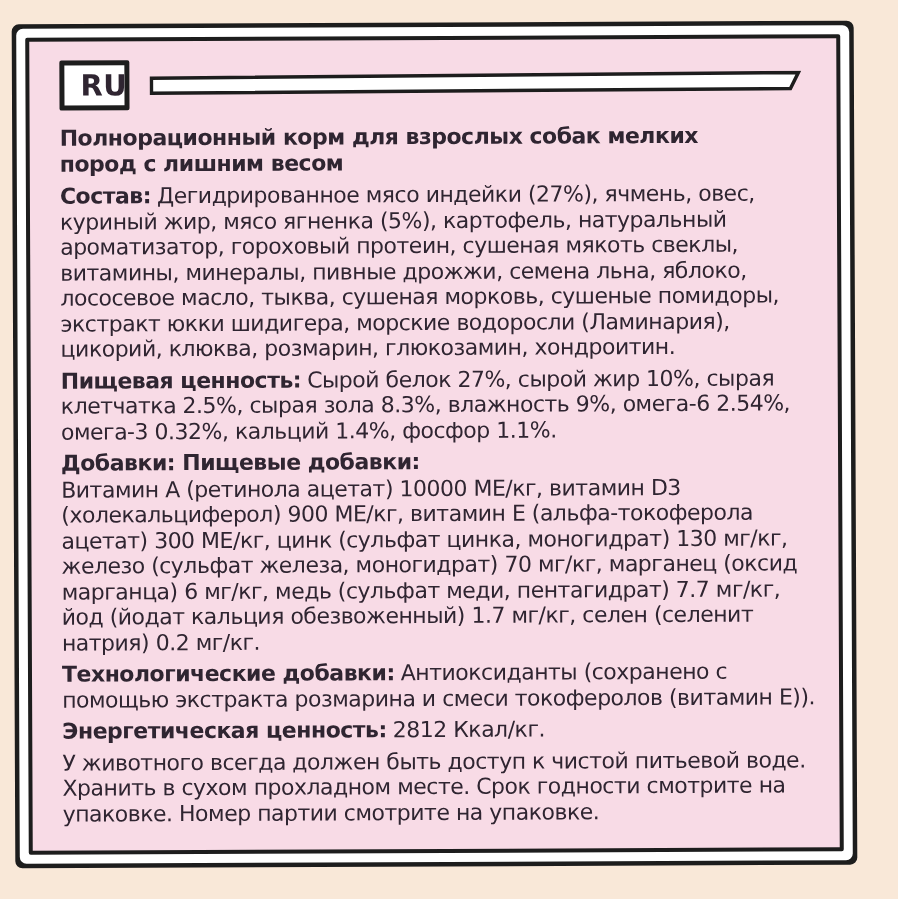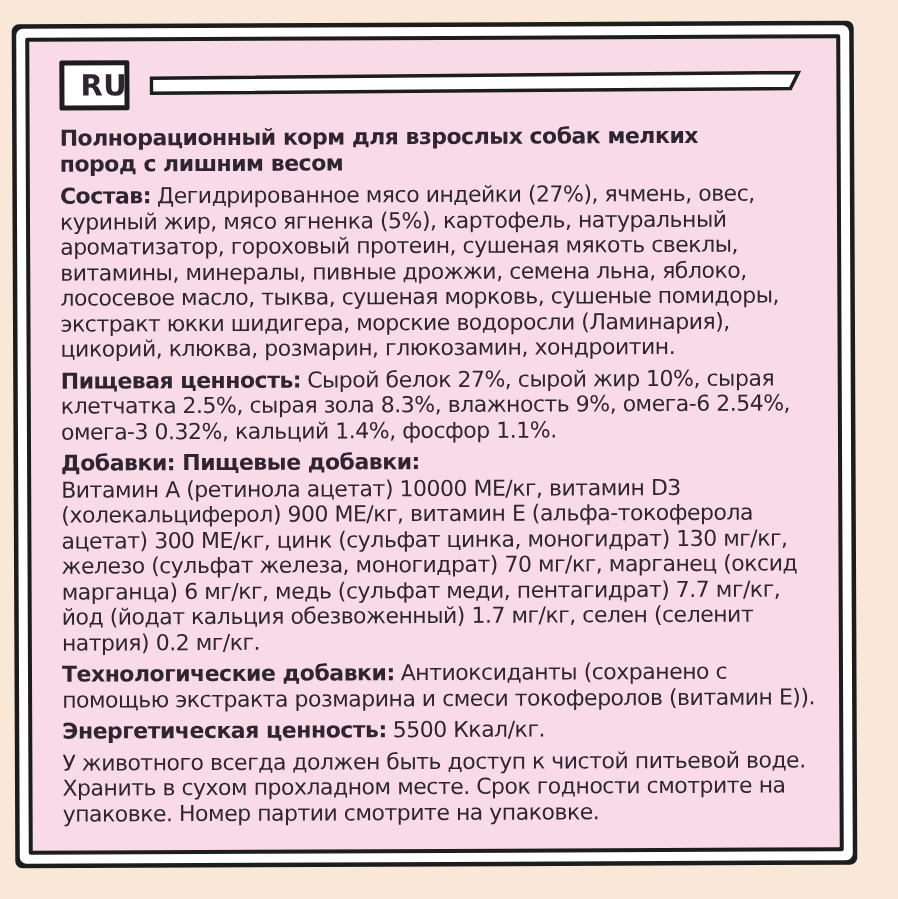--- a/index.html
+++ b/index.html
@@ -97,21 +97,21 @@
 
     <p class="para">
       <span>Витамин А (ретинола ацетат) 10000 МЕ/кг, витамин D3 (холекальциферол) 900 МЕ/кг, витамин Е (альфа-токоферола ацетат) 300 МЕ/кг, цинк (сульфат цинка, моногидрат) 130 мг/кг, железо (сульфат железа, моногидрат) 70 мг/кг, марганец (оксид марганца) 6 мг/кг, медь (сульфат меди, пентагидрат) 7.7 мг/кг, йод (йодат кальция обезвоженный) 1.7 мг/кг, селен (селенит натрия) 0.2 мг/кг.</span>
     </p>
 
     <p class="para">
       <b class="lead">Технологические добавки:</b><span>Антиоксиданты (сохранено с помощью экстракта розмарина и смеси токоферолов (витамин Е)).</span>
     </p>
 
     <p class="para">
-      <b class="lead">Энергетическая ценность:</b><span>5500 Ккал/кг.</span>
+      <b class="lead">Энергетическая ценность:</b><span>2812 Ккал/кг.</span>
     </p>
 
     <p class="para">
       <span>У животного всегда должен быть доступ к чистой питьевой воде. Хранить в сухом прохладном месте. Срок годности смотрите на упаковке. Номер партии смотрите на упаковке.</span>
     </p>
 
   </div>
 </div>
 
 </body></html>

